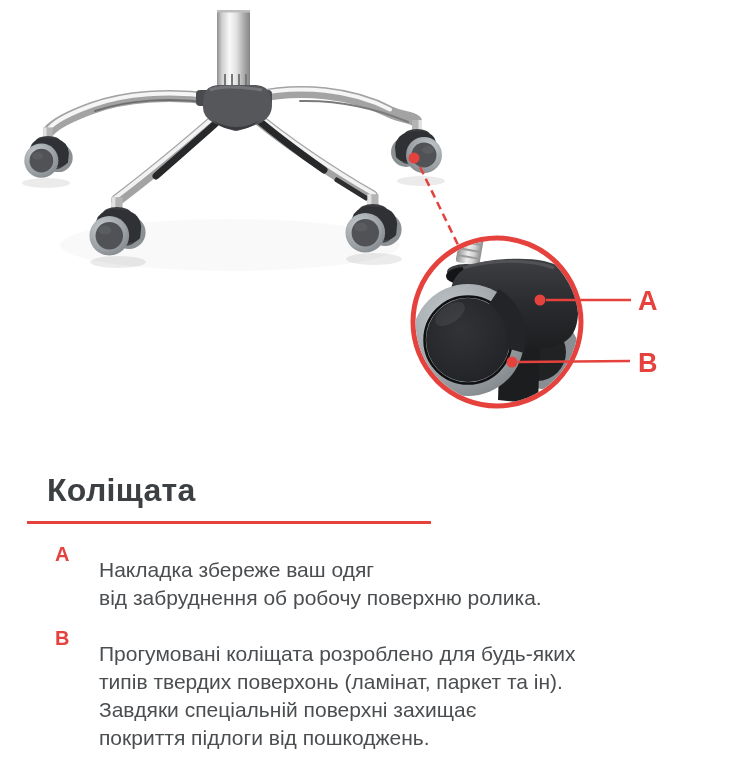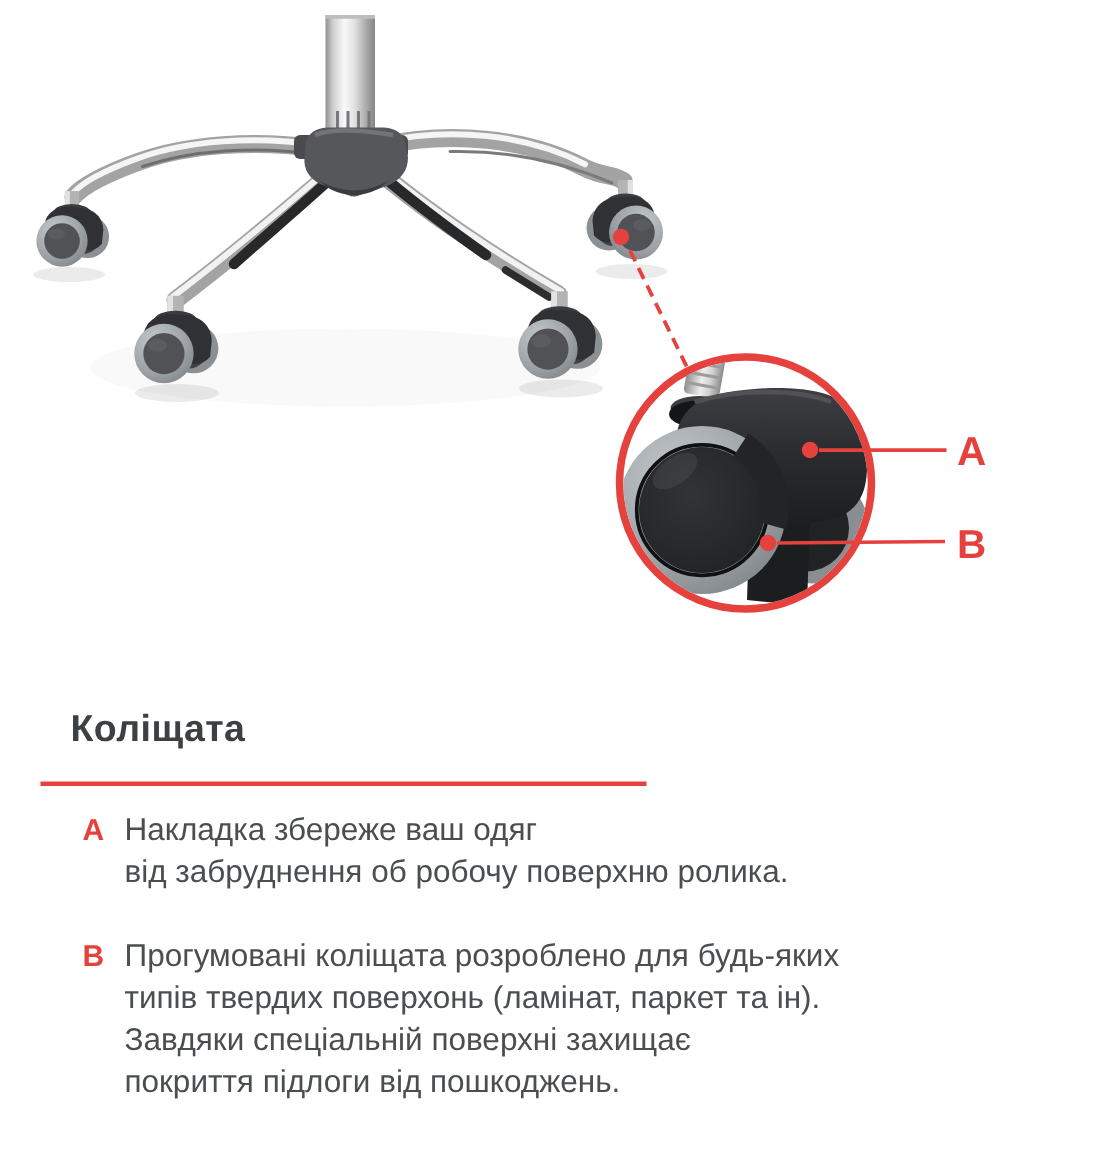--- a/index.html
+++ b/index.html
@@ -2,28 +2,28 @@
 <html><head>
 <meta charset="utf-8">
 <style>
   html,body{margin:0;padding:0;background:#fff;}
   body{width:740px;height:780px;position:relative;overflow:hidden;
        font-family:"Liberation Sans",sans-serif;}
   .stage{position:absolute;inset:0;}
   svg text{font-family:"Liberation Sans",sans-serif;}
 
   .title{position:absolute;left:47px;top:472px;margin:0;
-         font-size:25px;font-weight:600;letter-spacing:.3px;color:#3d4043;}
+         font-size:32px;font-weight:600;letter-spacing:.3px;color:#3d4043;}
   .rule{position:absolute;left:27px;top:521px;width:404px;height:3px;
         background:#e5423e;}
 
   .feature{position:absolute;left:55px;display:flex;align-items:flex-start;}
   .feature .marker{flex:0 0 28px;width:28px;color:#e5423e;font-weight:700;
                    font-size:20px;line-height:28px;}
-  .feature p{margin:0;font-size:21px;line-height:28px;color:#4b4e51;
+  .feature p{margin:16px;font-size:21px;line-height:28px;color:#4b4e51;
              white-space:pre-line;}
   #feature-a{top:540px;}
   #feature-b{top:624px;}
 </style>
 </head>
 <body>
 
 <div class="stage">
 
   <svg width="740" height="460" viewBox="0 0 740 460">

